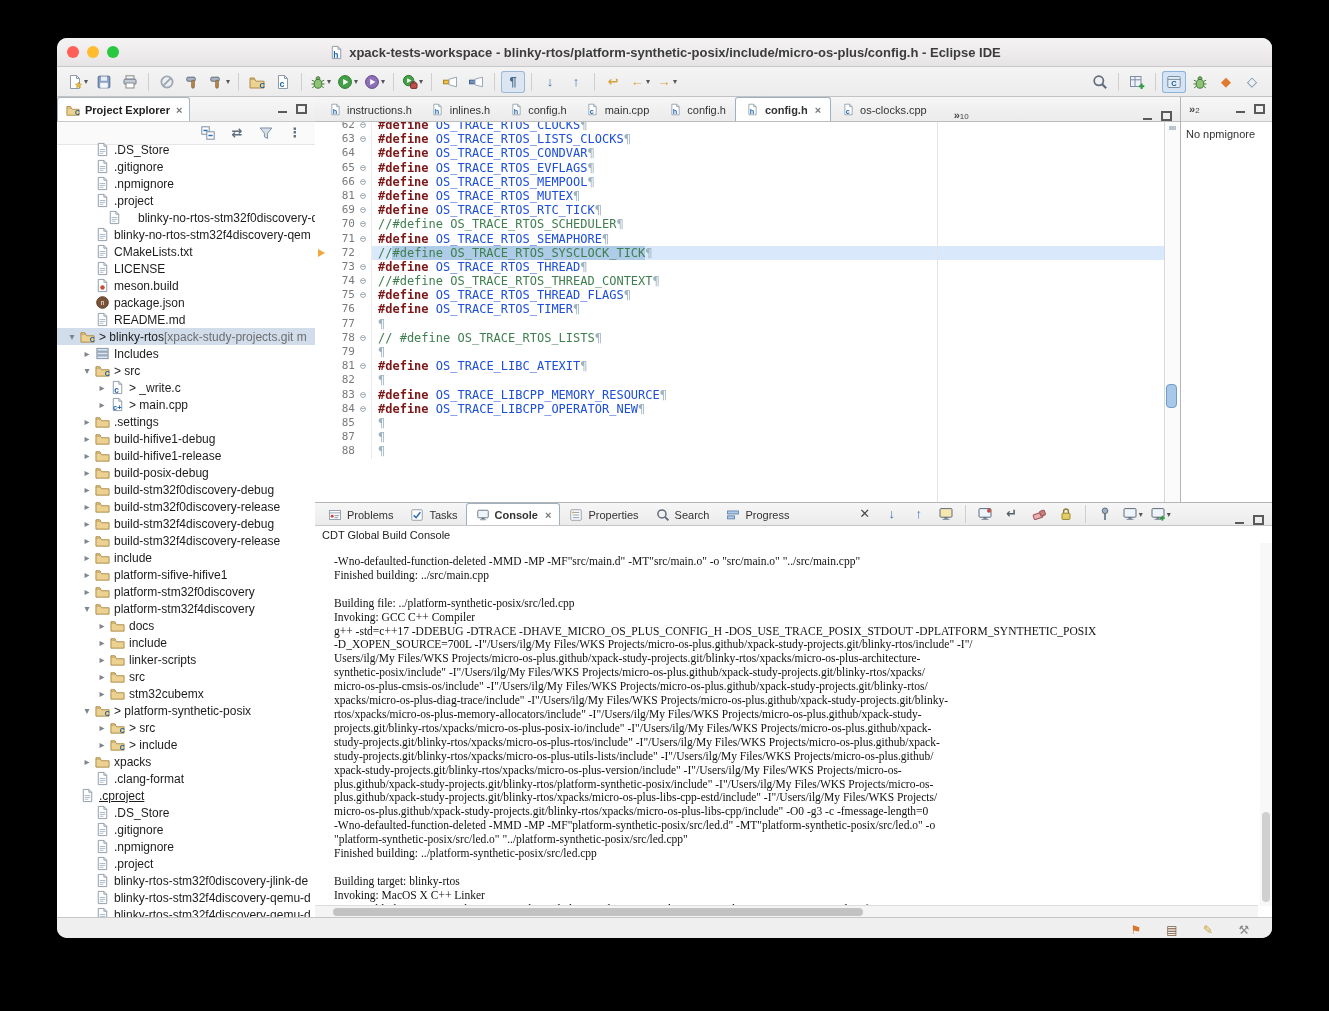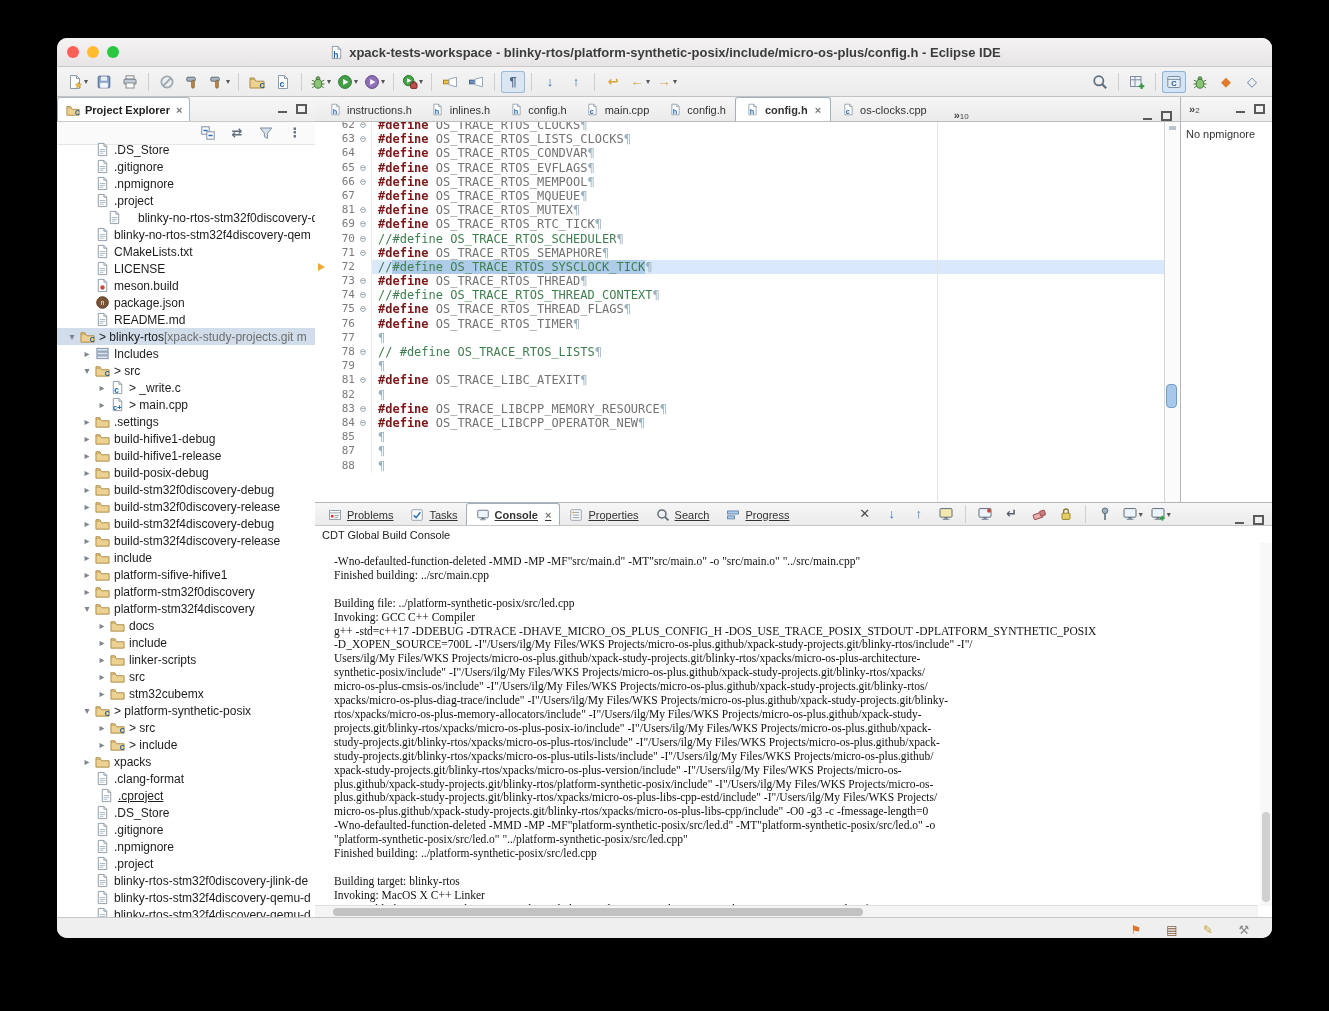--- a/index.html
+++ b/index.html
@@ -68,33 +68,33 @@
   
   .code{position:relative;height:381px;overflow:hidden;font-family:"DejaVu Sans Mono","Liberation Mono",monospace;}
   .code-lines{margin-top:-4px;padding-right:16px;}
   .cl{display:flex;height:14.2px;line-height:14.2px;font-size:12px;}
   .cl .m{width:14px;flex:0 0 14px;display:flex;align-items:center;}
   .cl .n{width:26px;flex:0 0 26px;text-align:right;color:#7a7a7a;font-size:11px;}
   .cl .f{width:16px;flex:0 0 16px;text-align:center;color:#8b98a2;font-size:10px;border-right:1px solid #ececec;}
   .cl .t{flex:1;padding-left:6px;white-space:pre;}
   .cl.cur .t{background:#d9e8fa;}
   .dir{color:#7d1616;font-weight:bold;}
-  .pl{color:#737373;}
+  .pl{color:#1d4ed8;}
   .cm{color:#3f7f4f;}
   .selhl{background:#aecbe8;}
   .pil{color:#9db4c0;}
   .arrow{width:0;height:0;border-left:7px solid #f0a73c;border-top:4px solid transparent;border-bottom:4px solid transparent;margin-left:3px;}
   .pmargin{position:absolute;left:622px;top:0;bottom:0;width:1px;background:#e3e3e3;}
   .ruler{position:absolute;right:0;top:0;width:15px;height:381px;background:#fbfbfb;border-left:1px solid #d8d8d8;}
   .rthumb{position:absolute;right:3px;top:262px;width:9px;height:22px;background:#a8c8ea;border:1px solid #6f9cc9;border-radius:4px;}
   .rmark{position:absolute;right:4px;top:4px;width:7px;height:4px;background:#b9c4ce;}
 
   
   .ctabbar{height:22px;background:linear-gradient(#f6f6f6,#ebebeb);border-bottom:1px solid #c6c6c6;display:flex;align-items:flex-end;padding-left:4px;}
-  .ctab{height:21px;display:flex;align-items:center;gap:4px;padding:0 8px;font-size:11px;color:#333;text-decoration:underline;}
+  .ctab{height:21px;display:flex;align-items:center;gap:4px;padding:0 8px;font-size:11px;color:#333;}
   .ctab.active{background:#fff;border:1px solid #9fb0c0;border-bottom:none;border-radius:3px 3px 0 0;font-weight:bold;}
   .ctoolbar{margin-left:auto;display:flex;align-items:center;gap:3px;padding-right:6px;height:22px;}
   .csub{font-size:11px;color:#222;padding:3px 0 1px 7px;}
   .ctext{margin:12px;padding:1px 0 0 7px;font-family:Liberation Serif, serif;font-size:11.5px;line-height:13.9px;color:#111;white-space:pre;overflow:hidden;height:358px;}
   .hscroll{position:absolute;left:0;right:14px;bottom:0;height:12px;background:#f4f4f4;border-top:1px solid #ddd;}
   .hthumb{position:absolute;left:18px;top:2px;width:530px;height:8px;border-radius:4px;background:#c2c2c2;}
   .vscroll{position:absolute;right:0;top:40px;bottom:12px;width:12px;background:#f8f8f8;}
   .vthumb{position:absolute;right:2px;bottom:4px;width:8px;height:90px;border-radius:4px;background:#d0d0d0;}
 
   .status-icons{margin-left:auto;display:flex;gap:12px;padding-right:16px;align-items:center;}
@@ -826,21 +826,21 @@
                 <path d="M9.5 1.5 v3 h3" fill="none" stroke="#8d9aa8"></path>
                 <g stroke="#a8b8c8" stroke-width="1">
                   <line x1="5" y1="8" x2="11" y2="8"></line>
                   <line x1="5" y1="10" x2="11" y2="10"></line>
                   <line x1="5" y1="12" x2="9" y2="12"></line>
                 </g>
               </svg>
             </span>
             <span class="tlabel">.clang-format</span>
           </div>
-          <div class="trow" style="padding-left: 27px; text-decoration: underline;">
+          <div class="trow" style="padding-left: 8px; text-decoration: underline;">
             <span class="caret"></span>
             <span class="isvg">
               <svg width="15" height="15" viewBox="0 0 16 16">
                 <path d="M3.5 1.5 h6 l3 3 v10 h-9z" fill="#ffffff" stroke="#8d9aa8"></path>
                 <path d="M9.5 1.5 v3 h3" fill="none" stroke="#8d9aa8"></path>
                 <g stroke="#a8b8c8" stroke-width="1">
                   <line x1="5" y1="8" x2="11" y2="8"></line>
                   <line x1="5" y1="10" x2="11" y2="10"></line>
                   <line x1="5" y1="12" x2="9" y2="12"></line>
                 </g>
@@ -1061,26 +1061,20 @@
               <span class="m"></span>
               <span class="n">65</span>
               <span class="f">⊖</span>
               <span class="t"><span class="dir">#define</span><span class="pl"> OS_TRACE_RTOS_EVFLAGS</span><span class="pil">¶</span></span>
             </div>
             <div class="cl">
               <span class="m"></span>
               <span class="n">66</span>
               <span class="f">⊖</span>
               <span class="t"><span class="dir">#define</span><span class="pl"> OS_TRACE_RTOS_MEMPOOL</span><span class="pil">¶</span></span>
-            </div>
-            <div class="cl">
-              <span class="m"></span>
-              <span class="n">67</span>
-              <span class="f"></span>
-              <span class="t"><span class="dir">#define</span><span class="pl"> OS_TRACE_RTOS_MQUEUE</span><span class="pil">¶</span></span>
             </div>
             <div class="cl">
               <span class="m"></span>
               <span class="n">81</span>
               <span class="f">⊖</span>
               <span class="t"><span class="dir">#define</span><span class="pl"> OS_TRACE_RTOS_MUTEX</span><span class="pil">¶</span></span>
             </div>
             <div class="cl">
               <span class="m"></span>
               <span class="n">69</span>

